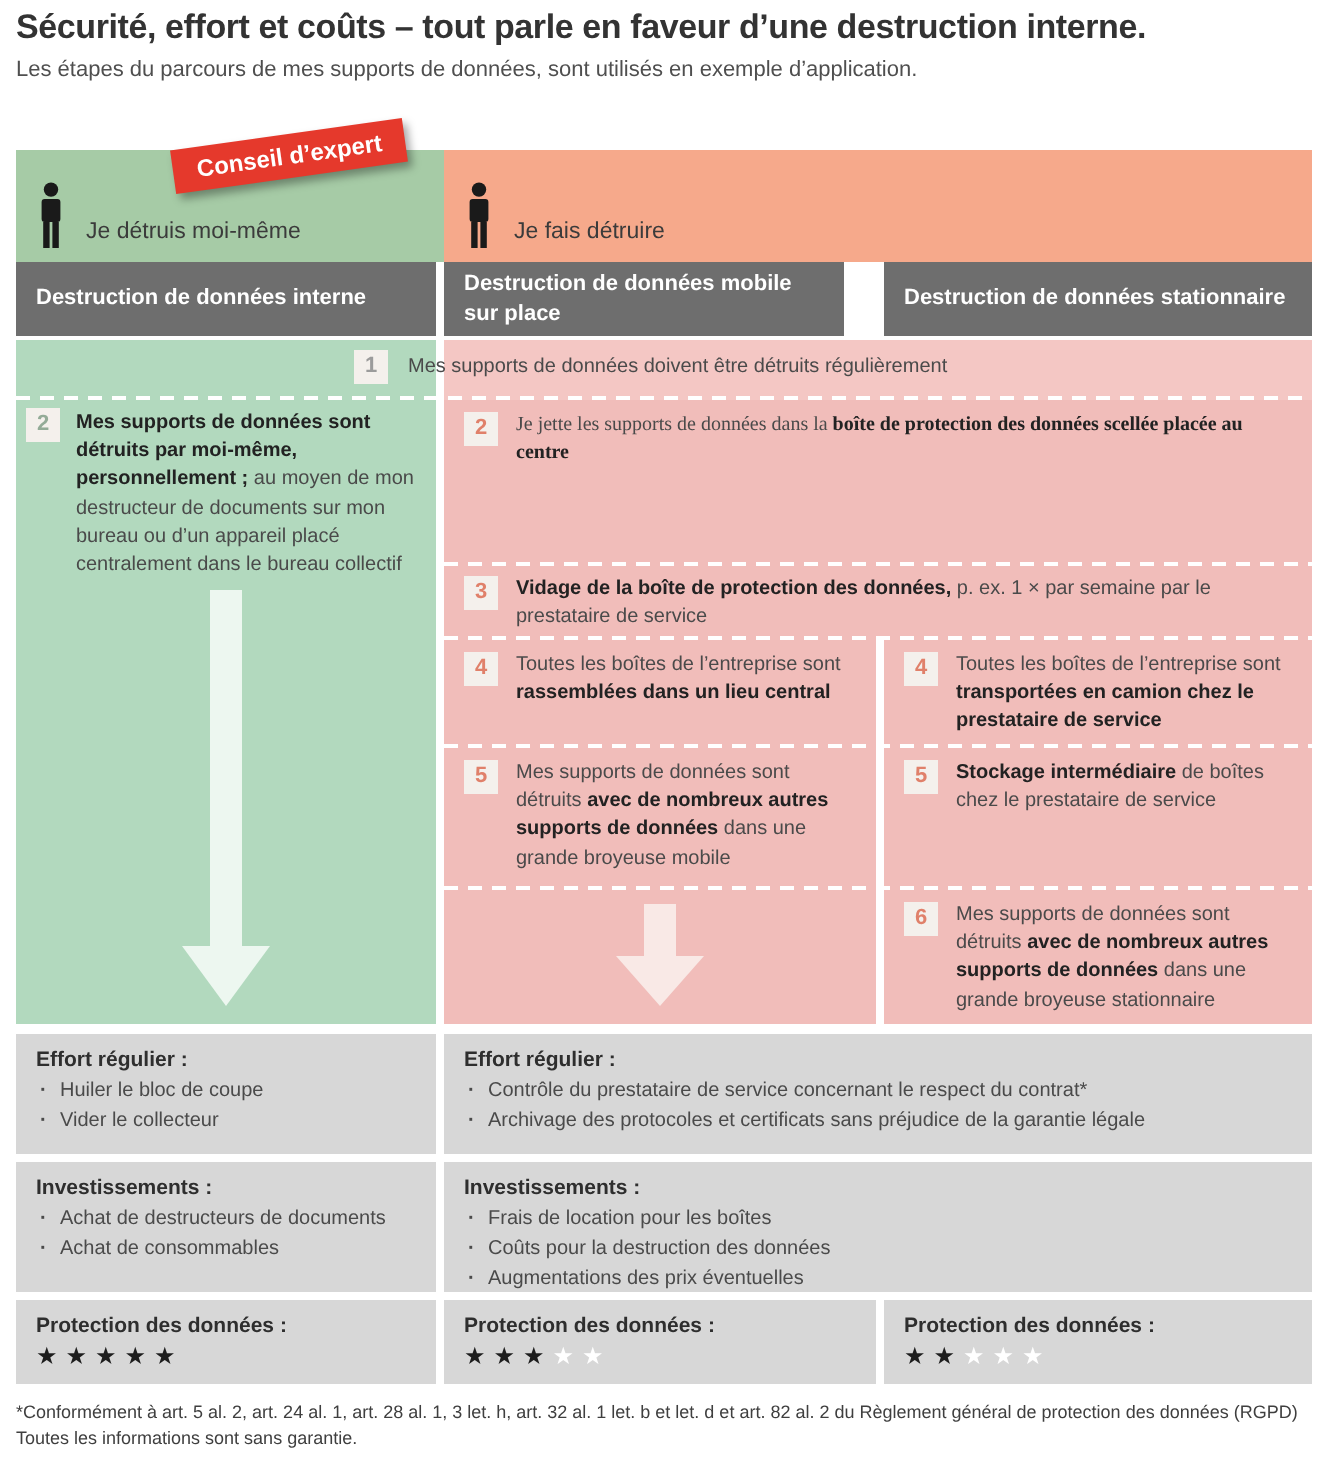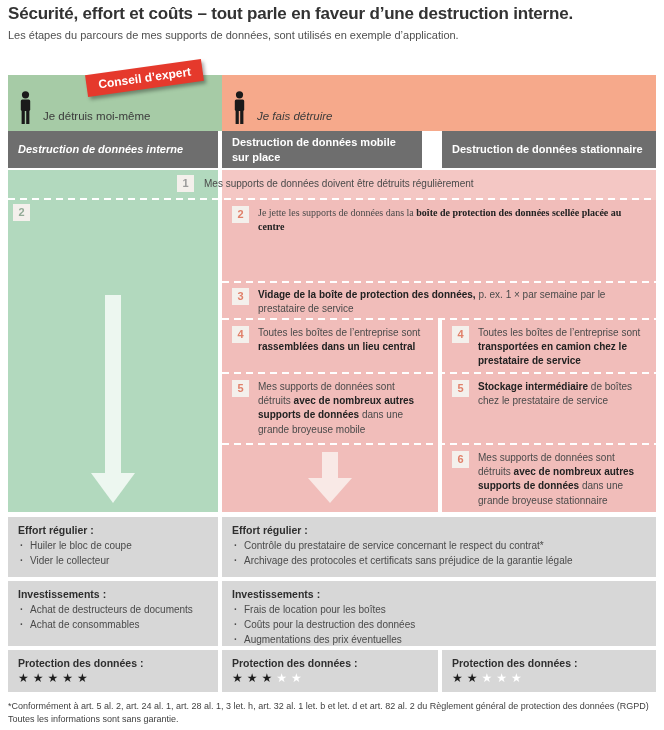--- a/index.html
+++ b/index.html
@@ -7,34 +7,34 @@
   .canvas { position:relative; width:664px; height:730px; background:#fff; overflow:hidden; }
 
   .title { position:absolute; left:8px; top:4px; font-size:17px; font-weight:bold; color:#333; letter-spacing:-0.2px; }
   .subtitle { position:absolute; left:8px; top:29px; font-size:11px; color:#4f4f4f; }
 
   .table { position:absolute; left:8px; top:75px; width:648px; height:617px; }
 
   
   .pict { position:absolute; top:0; height:56px; }
   .pict.green { left:0; width:232px; background:#a6cba6; }
-  .pict.salmon { left:214px; width:434px; background:#f6a98b;font-style:italic; }
+  .pict.salmon { left:214px; width:434px; background:#f6a98b; }
   .person { position:absolute; left:10px; bottom:7px; width:15px; height:33px; }
   .person svg { display:block; }
   .persona { position:absolute; left:35px; bottom:9px; font-size:11.5px; color:#3b3b3b; }
 
   .expert { position:absolute; left:78px; top:-8px; background:#e5392c; color:#fff;
             font-size:12px; font-weight:bold; padding:4px 12px; transform:rotate(-8deg);
             box-shadow:2px 3px 4px rgba(0,0,0,0.35); white-space:nowrap; }
 
   
   .ghead { position:absolute; top:56px; height:37px; background:#6e6e6e; color:#fff;
            font-size:11px; font-weight:bold; display:flex; align-items:center;
            padding:2px 10px; line-height:1.3; }
-  .ghead.c1 { left:0; width:210px;font-style:italic; }
+  .ghead.c1 { left:0; width:210px; }
   .ghead.c2 { left:214px; width:200px; }
   .ghead.c3 { left:434px; width:214px; }
 
   
   .green-body { position:absolute; left:0; top:95px; width:210px; height:342px; background:#b2d9be; }
 
   
   .prow { position:absolute; background:#f1bdba; }
   .prow.r1 { left:214px; top:95px;  width:434px; height:30px; background:#f4c7c4; }
   .prow.r2 { left:214px; top:125px; width:434px; height:83px; }
@@ -135,20 +135,23 @@
       <span class="persona">Je fais détruire</span>
     </div>
     <div class="expert">Conseil d’expert</div>
 
     <div class="ghead c1">Destruction de données interne</div>
     <div class="ghead c2">Destruction de données mobile sur place</div>
     <div class="ghead c3">Destruction de données stationnaire</div>
 
     <div class="green-body"></div>
     <span class="stepnum greenish self2num">2</span>
+    <div class="steptext self2text">
+      <b>Mes supports de données sont détruits par moi-même, personnellement ;</b><span> au moyen de mon destructeur de documents sur mon bureau ou d’un appareil placé centralement dans le bureau collectif</span>
+    </div>
     <div class="arrow-shaft garrow-shaft"></div>
     <div class="arrow-head garrow-head"></div>
 
     <div class="prow r1"></div>
     <span class="stepnum gray s1num">1</span>
     <div class="steptext s1text">Mes supports de données doivent être détruits régulièrement</div>
 
     <div class="prow r2">
       <div class="cellflex">
         <span class="stepnum">2</span>

